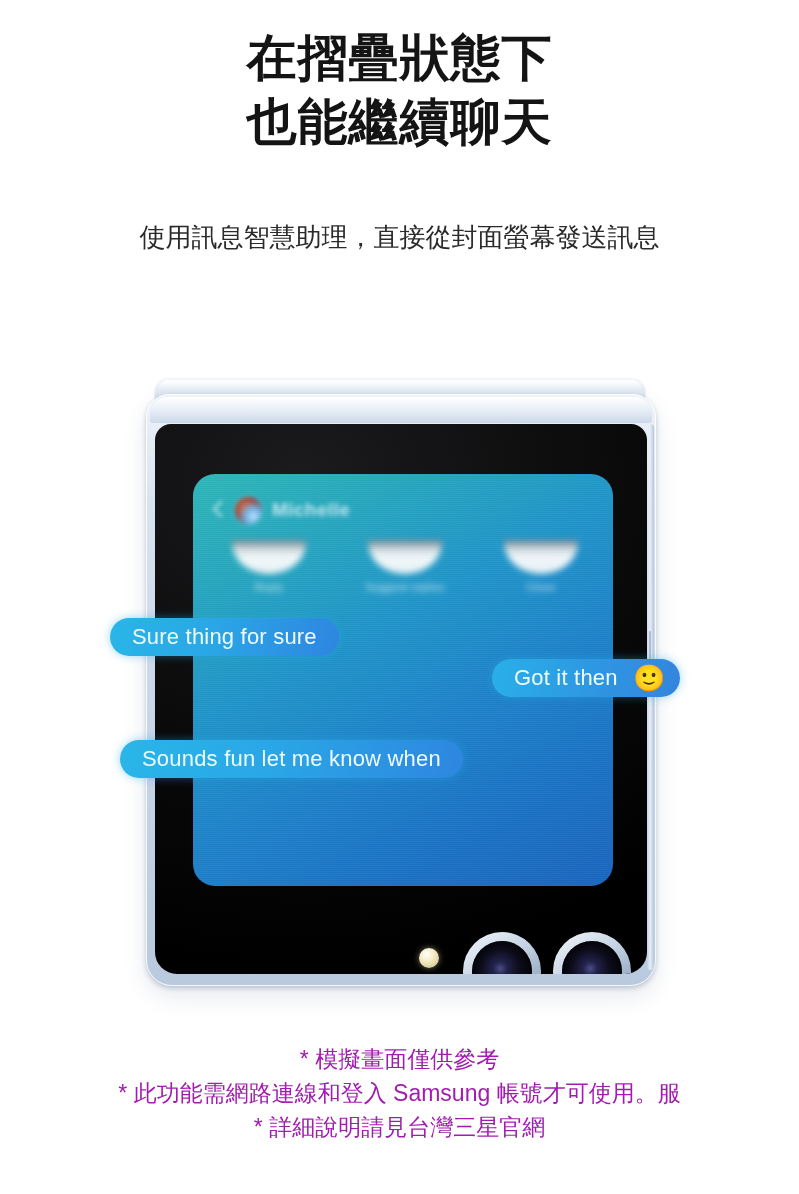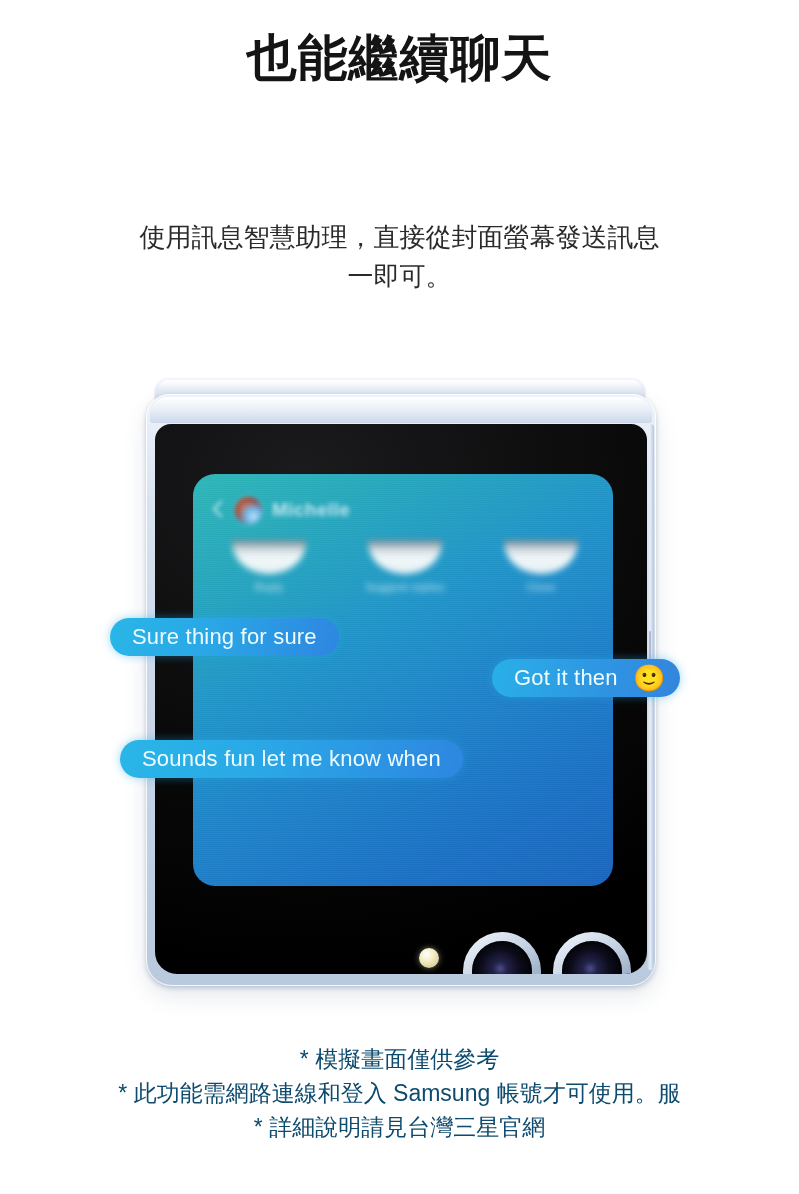--- a/index.html
+++ b/index.html
@@ -319,34 +319,34 @@
   
   .footnotes {
     position: absolute;
     left: 50%;
     transform: translateX(-50%);
     top: 1042px;
     width: 740px;
     text-align: center;
     font-size: 23px;
     line-height: 34px;
-    color: #0c4a6e;
+    color: #a21caf;
   }
   .footnotes .fn { display: block; }
 </style>
 </head>
 <body>
 
 <div class="headline">
+  <div class="headline-line">在摺疊狀態下</div>
   <div class="headline-line">也能繼續聊天</div>
 </div>
 
 <div class="body-copy">
   <span class="bl">使用訊息智慧助理，直接從封面螢幕發送訊息</span>
-  <span class="bl">一即可。</span>
 </div>
 
 <div class="phone-stage">
 
   <div class="phone-back-half"></div>
 
   <div class="phone-body">
     <div class="phone-hinge"></div>
 
     <div class="glass-panel">

